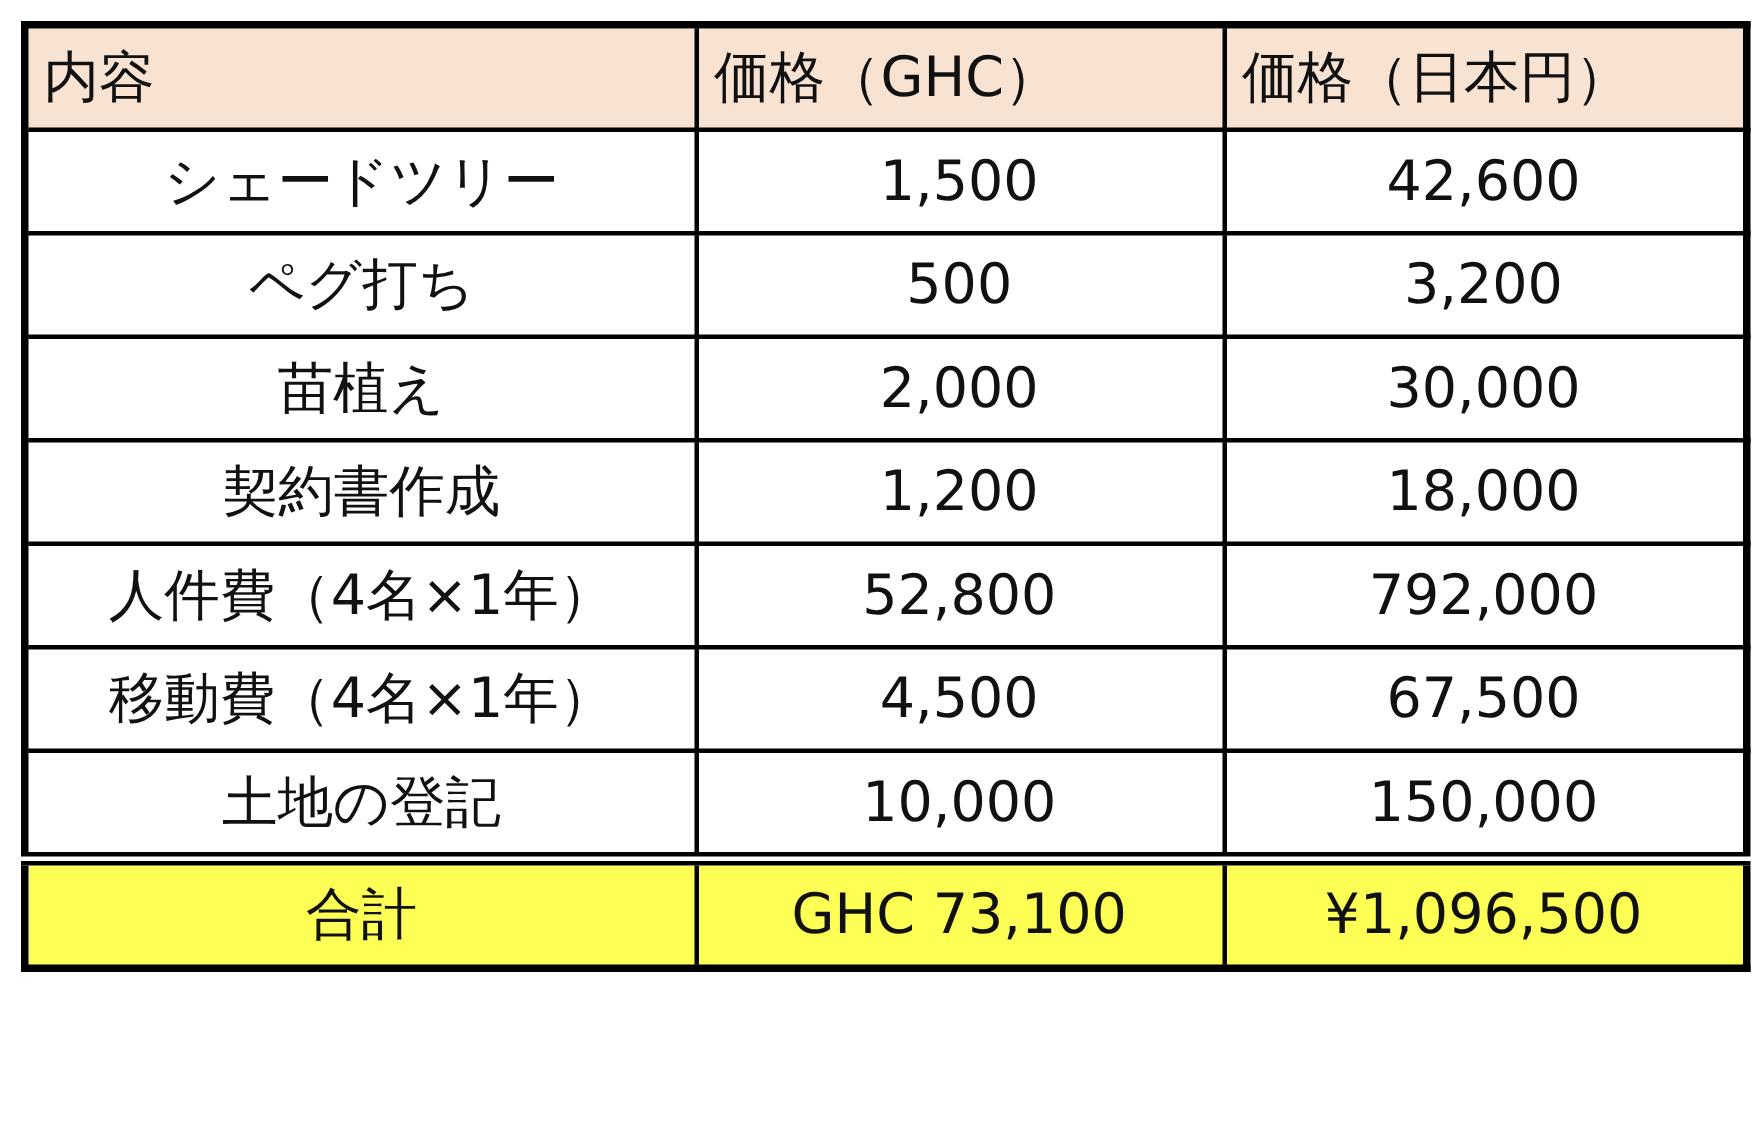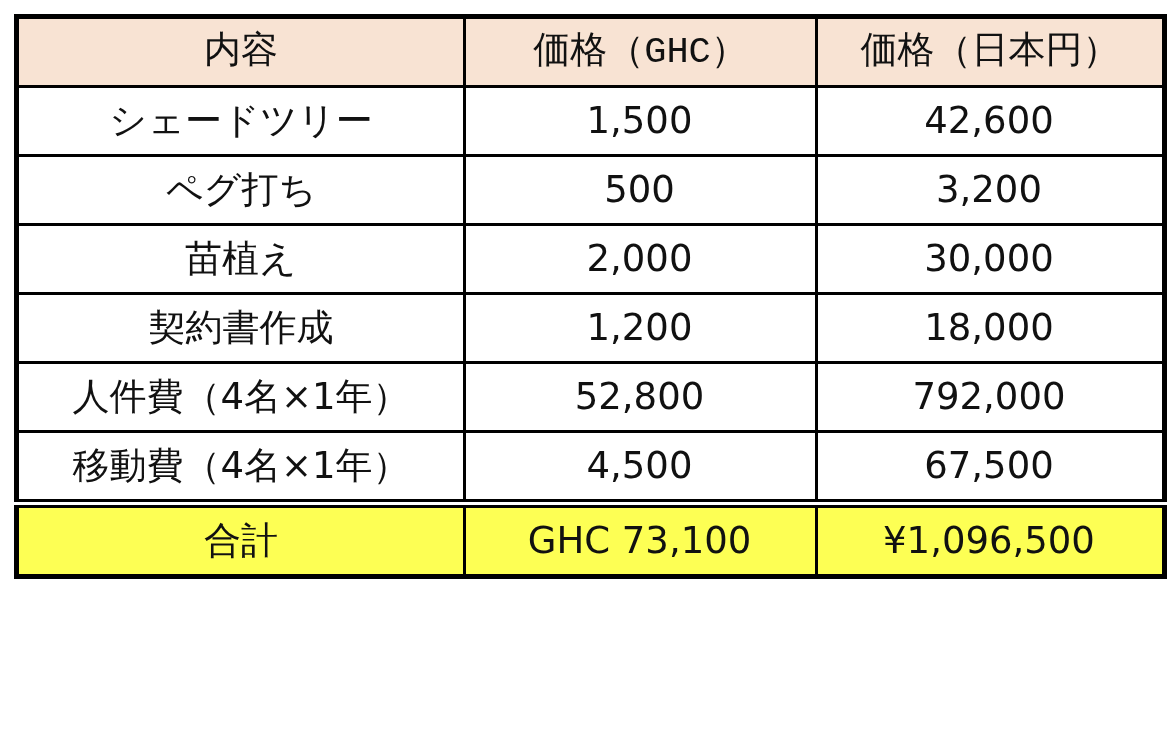--- a/index.html
+++ b/index.html
@@ -35,22 +35,21 @@
     line-height:1.2;
     height:66px;
     padding:0 10px;
     vertical-align:middle;
     white-space:nowrap;
     overflow:hidden;
   }
   th{
     background:var(--header-bg);
     font-weight:normal;
-    text-align:center;
-    font-family:Liberation Mono, monospace;
+    text-align:left;
   }
   td.item{text-align:center;}
   td.num{text-align:center;padding-right:12px;}
   tr.total-row td{
     background:var(--total-bg);
     border-top:9px double var(--border);
   }
 </style>
 </head>
 <body>
@@ -93,20 +92,25 @@
       <tr>
         <td class="item">人件費（4名×1年）</td>
         <td class="num">52,800</td>
         <td class="num">792,000</td>
       </tr>
       <tr>
         <td class="item">移動費（4名×1年）</td>
         <td class="num">4,500</td>
         <td class="num">67,500</td>
       </tr>
+      <tr>
+        <td class="item">土地の登記</td>
+        <td class="num">10,000</td>
+        <td class="num">150,000</td>
+      </tr>
       <tr class="total-row">
         <td class="item">合計</td>
         <td class="num">GHC 73,100</td>
         <td class="num">¥1,096,500</td>
       </tr>
     </tbody>
   </table>
 </div>
 
 </body></html>

